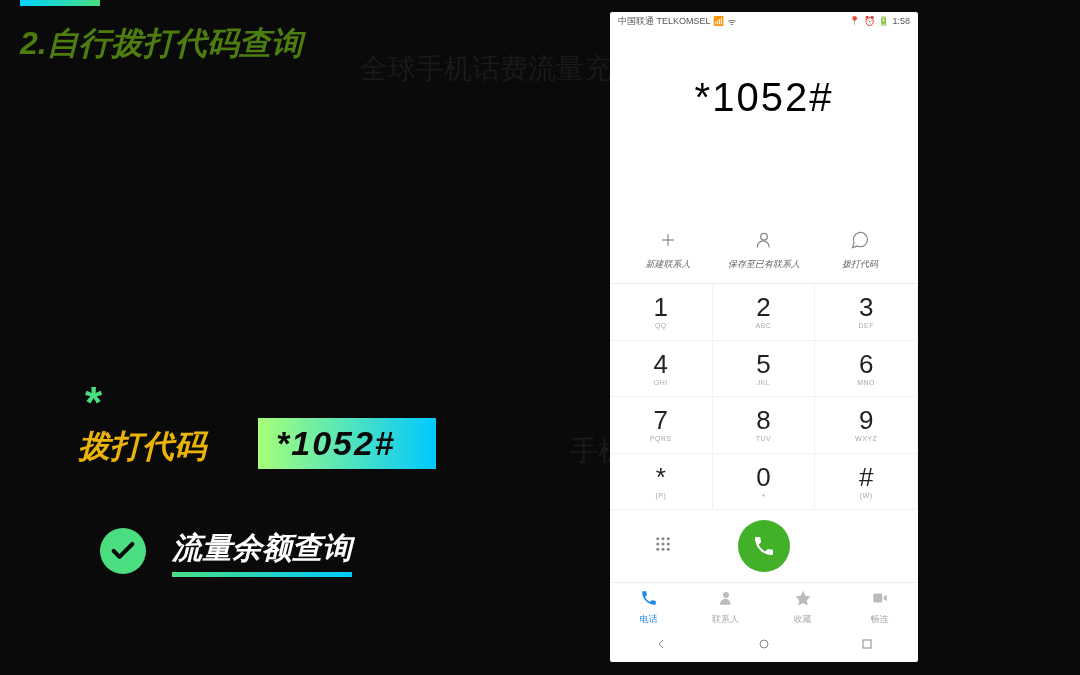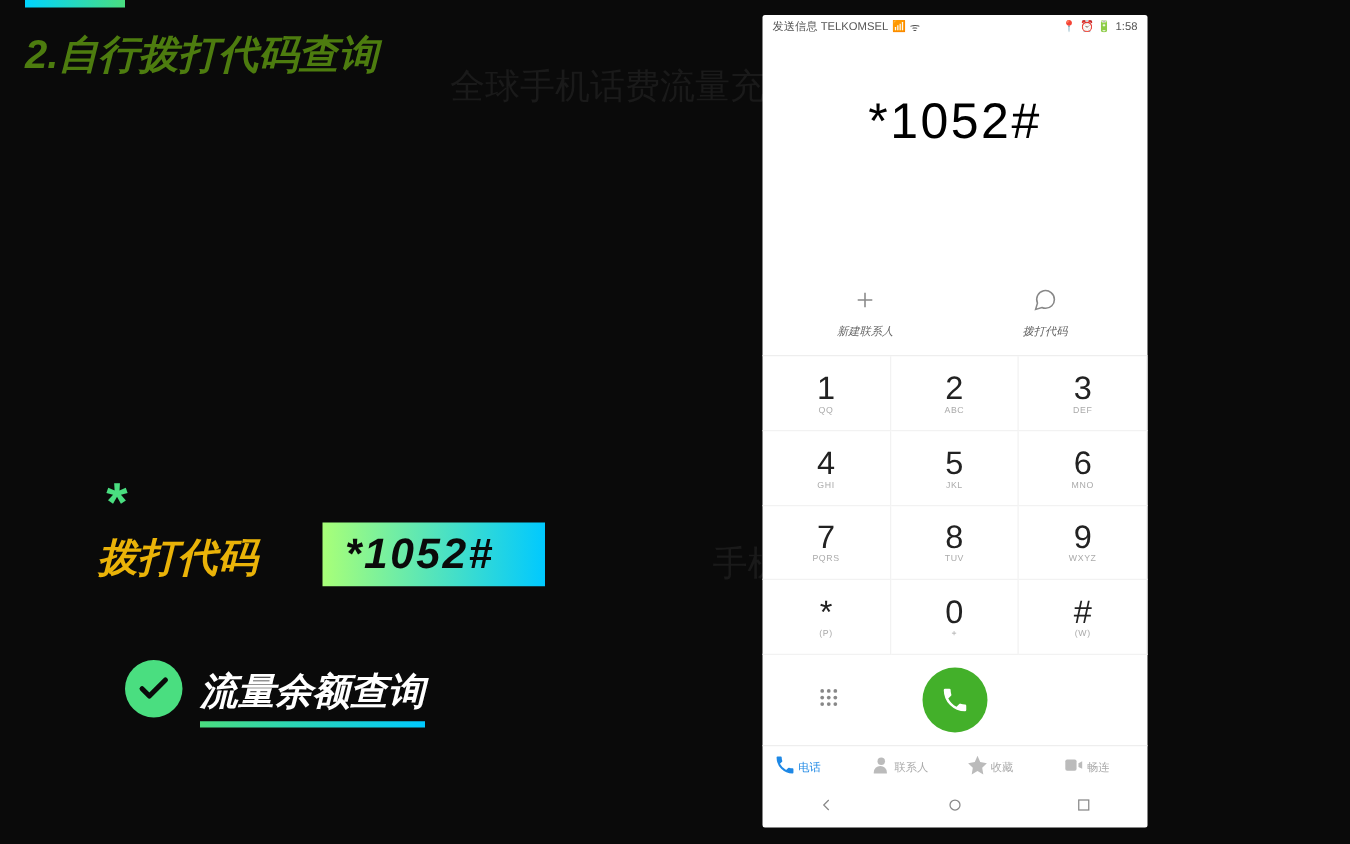--- a/index.html
+++ b/index.html
@@ -62,21 +62,22 @@
   font-size: 34px;
   font-weight: 800;
   font-style: italic;
   letter-spacing: 2px;
 }
 .check-row {
   position: absolute;
   top: 528px;
   left: 100px;
   display: flex;
-  align-items: flex-end;
+  align-items: flex-start;
+  gap: 12px;
 }
 .check-circle {
   width: 46px;
   height: 46px;
   border-radius: 50%;
   background: #4ade80;
   display: flex;
   align-items: center;
   justify-content: center;
   margin-right: 14px;
@@ -186,21 +187,21 @@
 }
 .call-btn svg { width: 24px; height: 24px; fill: #fff; }
 .tabbar {
   display: flex;
   justify-content: space-around;
   padding: 6px 0 4px;
   border-top: 1px solid #eee;
 }
 .tab {
   display: flex;
-  flex-direction: row;
+  flex-direction: column;
   align-items: center;
   gap: 2px;
   width: 60px;
 }
 .tab .ticon { color: #bbb; }
 .tab.active .ticon { color: #1e88e5; }
 .tab .tlbl { font-size: 9px; color: #aaa; }
 .tab.active .tlbl { color: #1e88e5; }
 .navbar {
   display: flex;
@@ -233,41 +234,48 @@
   </div>
   <div class="check-text">
     <span>流量余额查询</span>
     <div class="check-underline"></div>
   </div>
 </div>
 
 <div class="phone">
   <div class="statusbar">
     <div class="left">
-      <span>发送信息 TELKOMSEL</span>
+      <span>中国联通 TELKOMSEL</span>
       <span>📶</span>
       <span>ᯤ</span>
     </div>
     <div class="right">
       <span>📍</span>
       <span>⏰</span>
       <span>🔋</span>
       <span>1:58</span>
     </div>
   </div>
 
   <div class="number-display">*1052#</div>
 
   <div class="action-row">
     <div class="action-item">
       <span class="icon"><svg width="20" height="20" viewBox="0 0 24 24" fill="none" stroke="currentColor" stroke-width="1.5">
             <line x1="12" y1="5" x2="12" y2="19"></line>
             <line x1="5" y1="12" x2="19" y2="12"></line>
           </svg></span>
       <span class="lbl">新建联系人</span>
+    </div>
+    <div class="action-item">
+      <span class="icon"><svg width="20" height="20" viewBox="0 0 24 24" fill="none" stroke="currentColor" stroke-width="1.5">
+            <circle cx="12" cy="8" r="4"></circle>
+            <path d="M4 21v-1a7 7 0 0 1 14 0v1"></path>
+          </svg></span>
+      <span class="lbl">保存至已有联系人</span>
     </div>
     <div class="action-item">
       <span class="icon"><svg width="20" height="20" viewBox="0 0 24 24" fill="none" stroke="currentColor" stroke-width="1.5">
             <path d="M21 11.5a8.38 8.38 0 0 1-8.5 8.5 8.5 8.5 0 0 1-3.5-.76L3 21l1.76-6A8.5 8.5 0 1 1 21 11.5z"></path>
           </svg></span>
       <span class="lbl">拨打代码</span>
     </div>
   </div>
 
   <div class="keypad">

